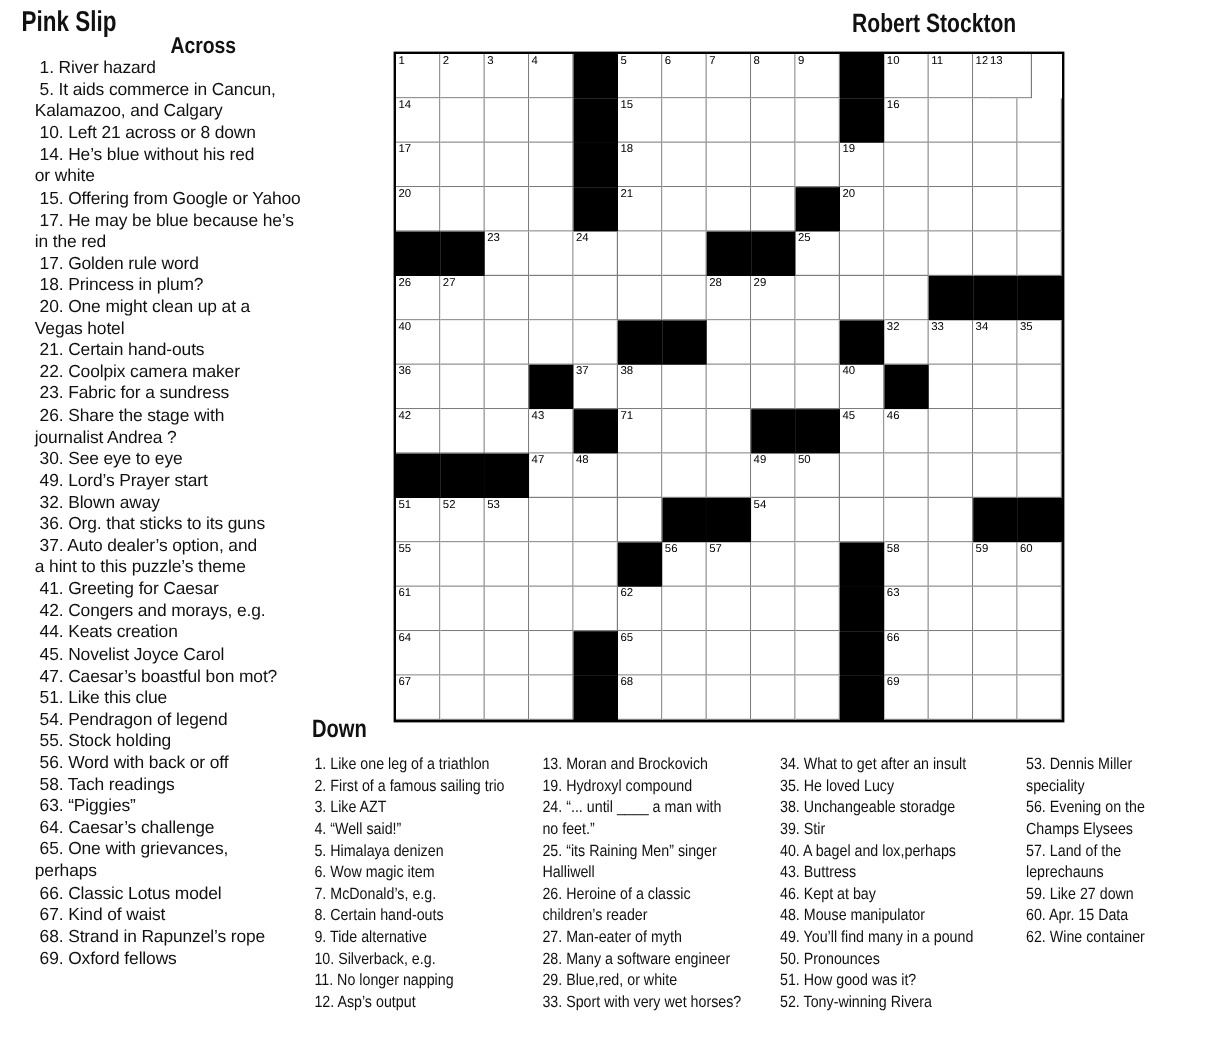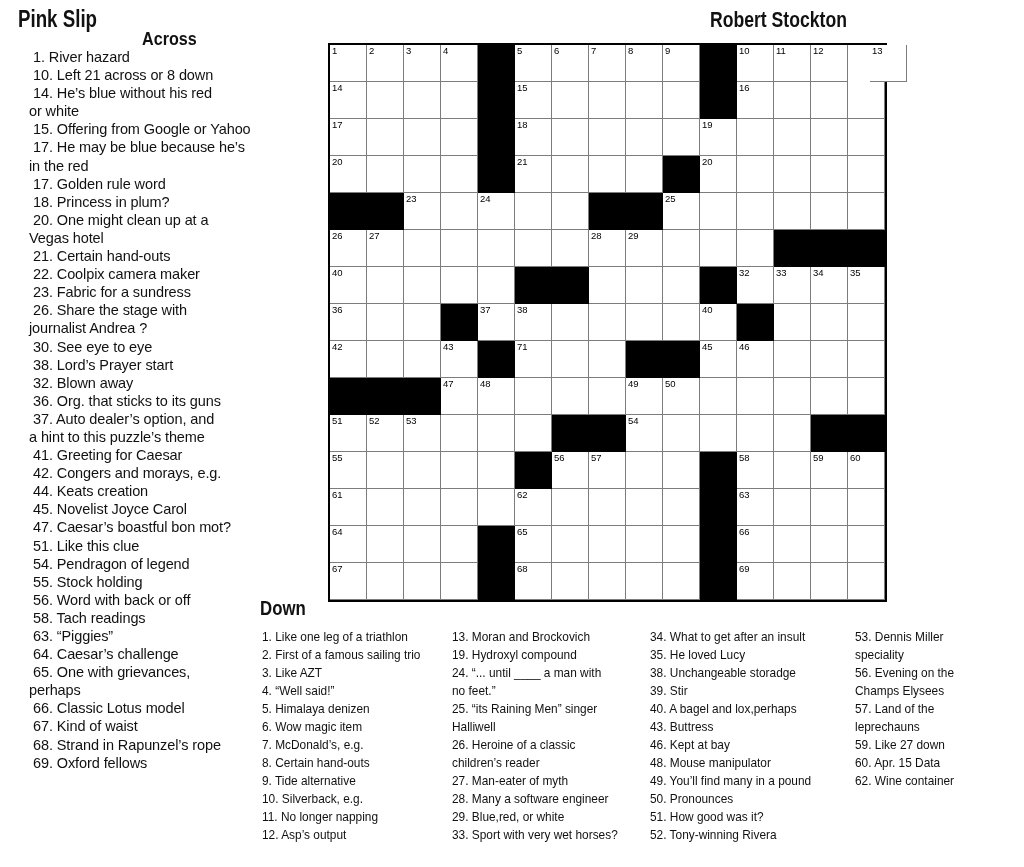--- a/index.html
+++ b/index.html
@@ -107,37 +107,39 @@
 </style>
 </head>
 <body>
 
 <div class="page">
   <h1 class="title">Pink Slip</h1>
   <div class="author">Robert Stockton</div>
   <h2 class="across-header">Across</h2>
   <div class="across-list">
       <div class="clue">1. River hazard</div>
+      <div class="clue">5. It aids commerce in Cancun,
+Kalamazoo, and Calgary</div>
       <div class="clue">10. Left 21 across or 8 down</div>
       <div class="clue">14. He’s blue without his red
 or white</div>
       <div class="clue">15. Offering from Google or Yahoo</div>
       <div class="clue">17. He may be blue because he’s
 in the red</div>
       <div class="clue">17. Golden rule word</div>
       <div class="clue">18. Princess in plum?</div>
       <div class="clue">20. One might clean up at a
 Vegas hotel</div>
       <div class="clue">21. Certain hand-outs</div>
       <div class="clue">22. Coolpix camera maker</div>
       <div class="clue">23. Fabric for a sundress</div>
       <div class="clue">26. Share the stage with
 journalist Andrea ?</div>
       <div class="clue">30. See eye to eye</div>
-      <div class="clue">38. Lord’s Prayer start</div>
+      <div class="clue">49. Lord’s Prayer start</div>
       <div class="clue">32. Blown away</div>
       <div class="clue">36. Org. that sticks to its guns</div>
       <div class="clue">37. Auto dealer’s option, and
 a hint to this puzzle’s theme</div>
       <div class="clue">41. Greeting for Caesar</div>
       <div class="clue">42. Congers and morays, e.g.</div>
       <div class="clue">44. Keats creation</div>
       <div class="clue">45. Novelist Joyce Carol</div>
       <div class="clue">47. Caesar’s boastful bon mot?</div>
       <div class="clue">51. Like this clue</div>
@@ -186,21 +188,21 @@
       <div class="cell black" style="left: 370px; top: 0px;"></div>
       <div class="cell" style="left: 407px; top: 0px;">
         <span class="num">10</span>
       </div>
       <div class="cell" style="left: 444px; top: 0px;">
         <span class="num">11</span>
       </div>
       <div class="cell" style="left: 481px; top: 0px;">
         <span class="num">12</span>
       </div>
-      <div class="cell" style="left: 540px; top: 0px; text-decoration: underline;">
+      <div class="cell" style="left: 493px; top: 0px; text-decoration: underline;">
         <span class="num">13</span>
       </div>
       <div class="cell" style="left: 0px; top: 37px;">
         <span class="num">14</span>
       </div>
       <div class="cell" style="left: 37px; top: 37px;"></div>
       <div class="cell" style="left: 74px; top: 37px;"></div>
       <div class="cell" style="left: 111px; top: 37px;"></div>
       <div class="cell black" style="left: 148px; top: 37px;"></div>
       <div class="cell" style="left: 185px; top: 37px;">

